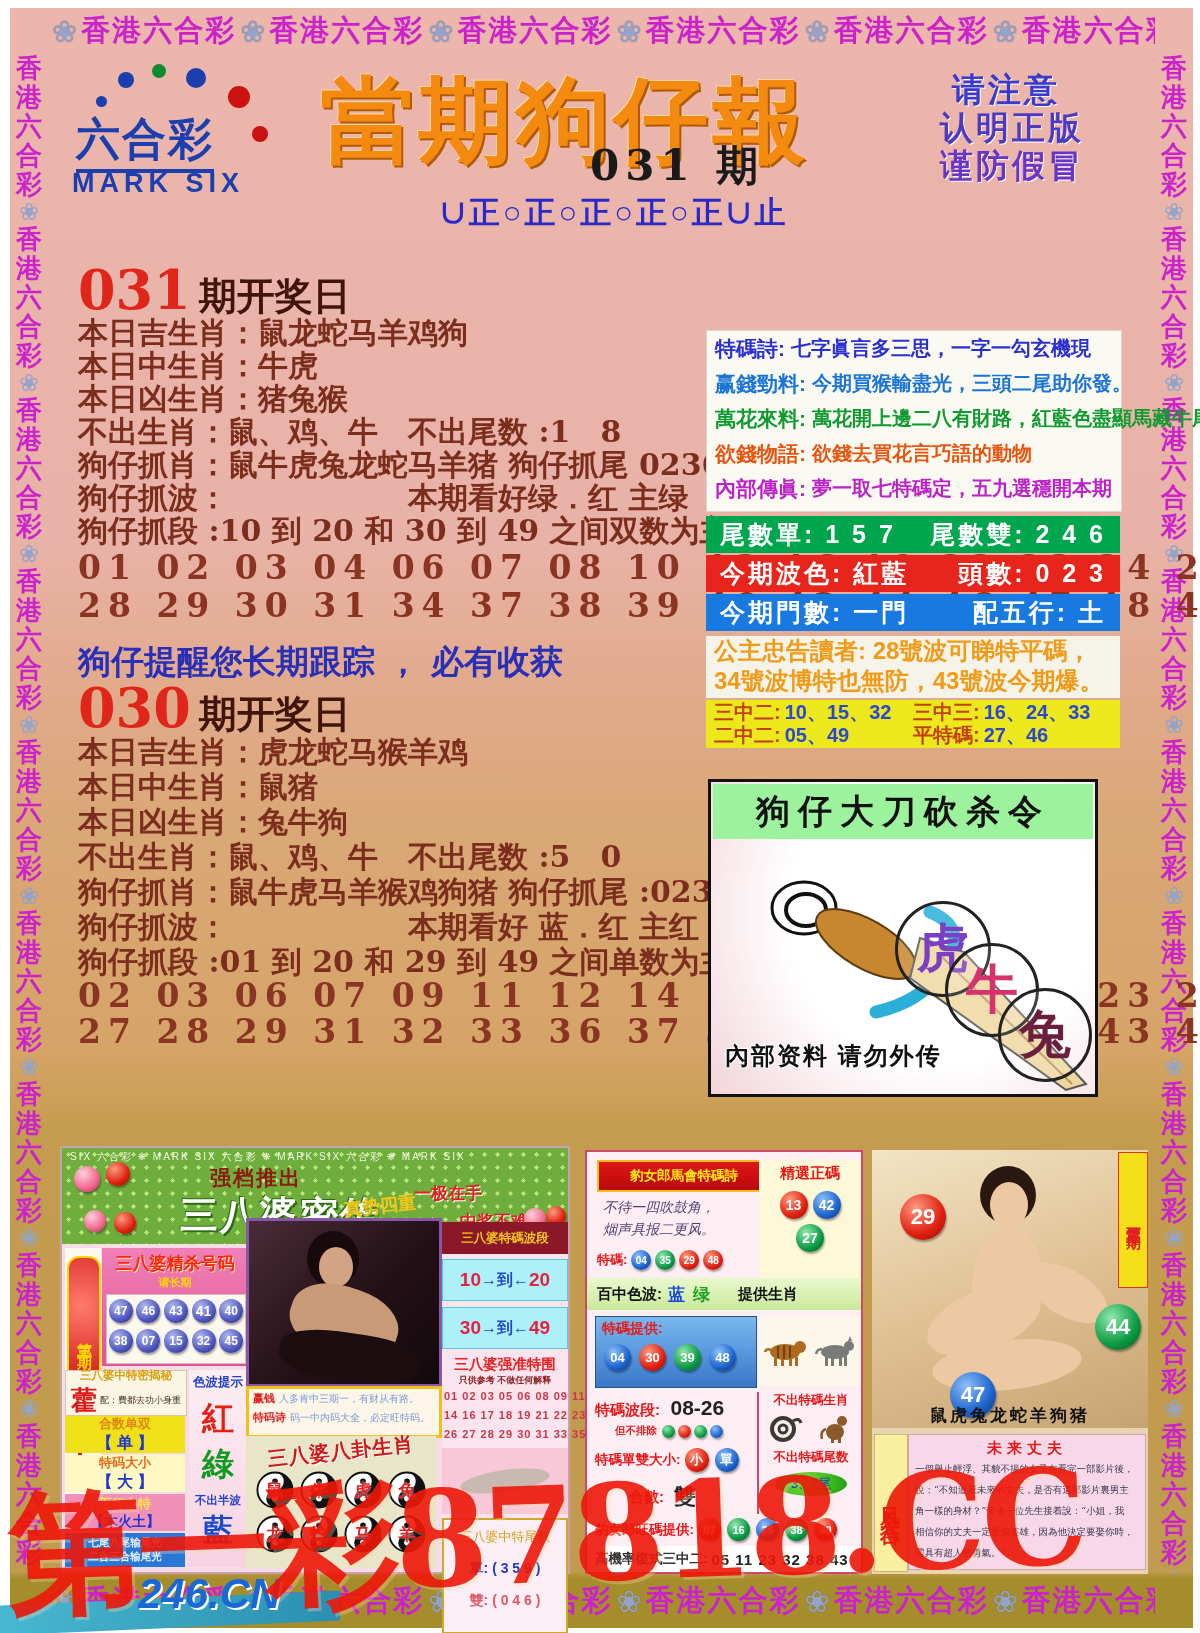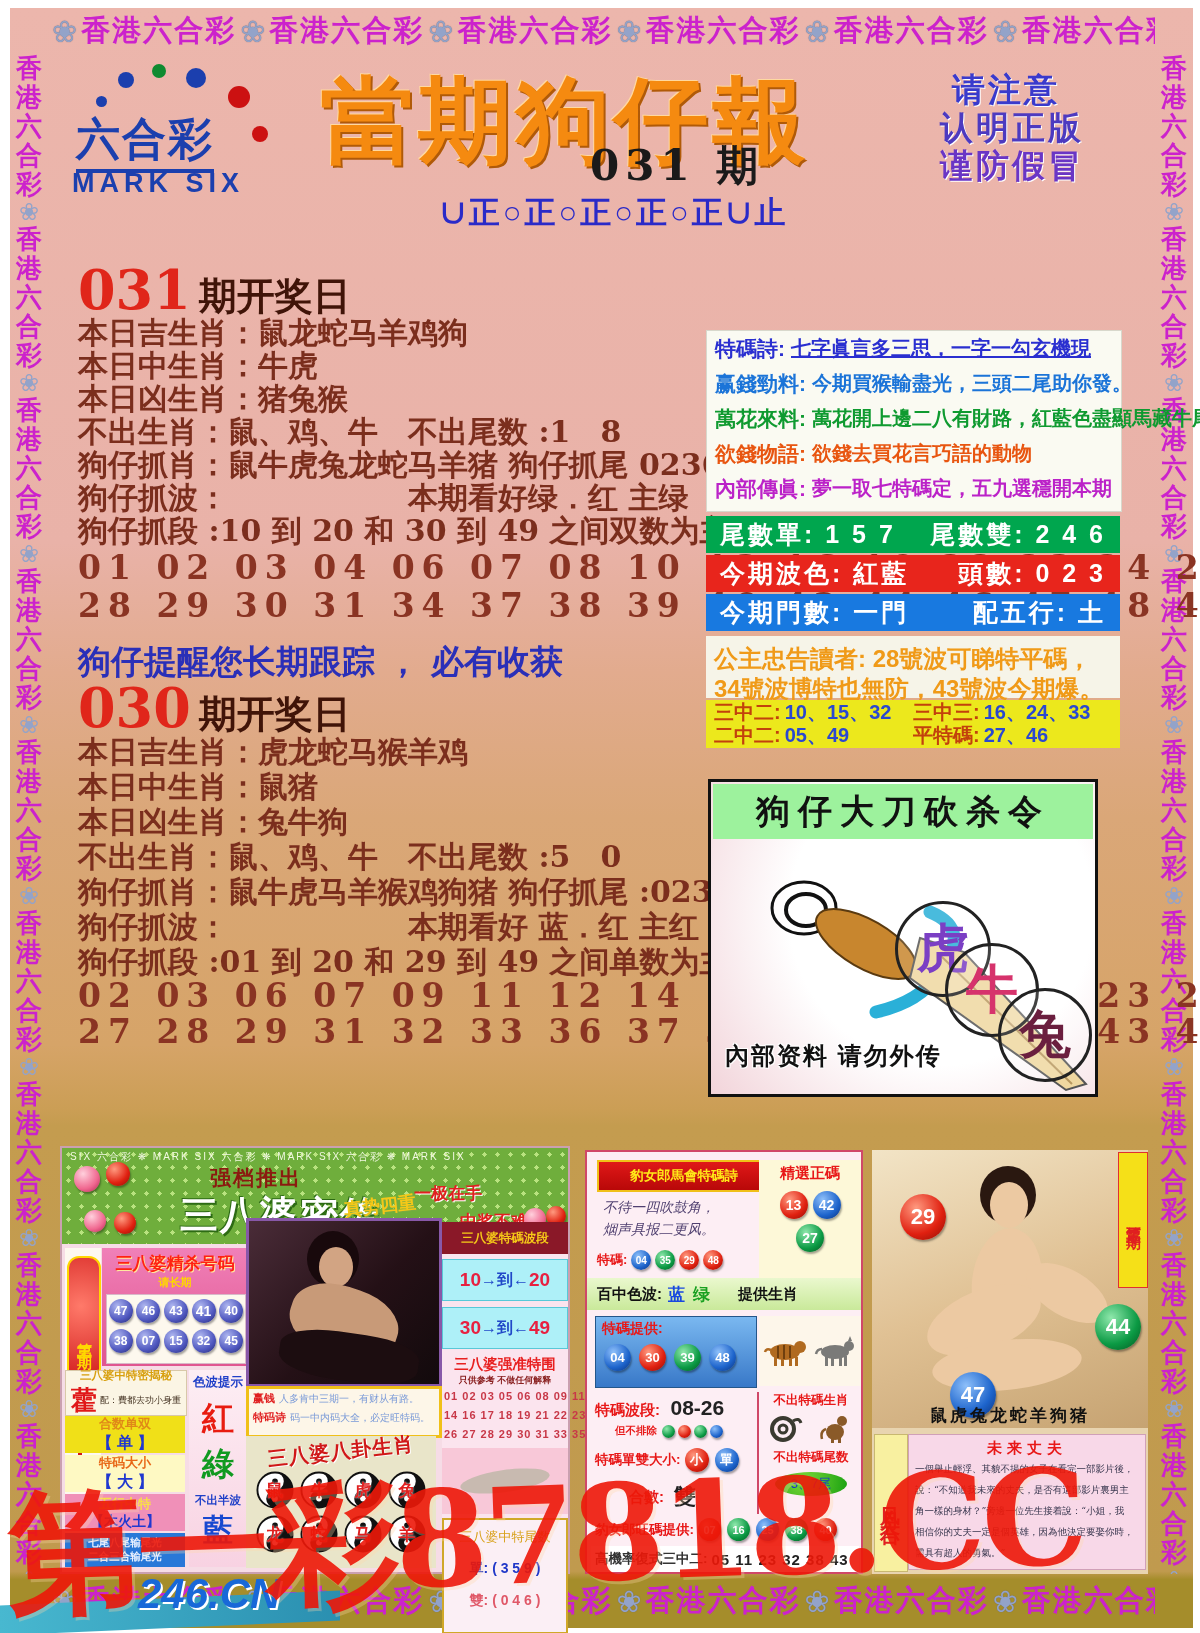--- a/index.html
+++ b/index.html
@@ -346,21 +346,21 @@
       <div class="mline2">狗仔抓肖：鼠牛虎马羊猴鸡狗猪 狗仔抓尾 :023789</div>
       <div class="mline2">狗仔抓波：　　　　　　本期看好 蓝．红 主红</div>
       <div class="mline2">狗仔抓段 :01 到 20 和 29 到 49 之间单数为主</div>
     </div>
   <div class="abs numrow" style="left:78px;top:976px;">02 03 06 07 09 11 12 14 16 18 20 21 22 23 24</div>
   <div class="abs numrow" style="left:78px;top:1012px;">27 28 29 31 32 33 36 37 38 39 40 41 42 43 47</div>
 
   <div class="abs poembox" id="poem-box" style="left:706px;top:330px;width:414px;height:180px;">
       <div class="poemrow">
         <span class="poemlabel" style="color: rgb(42, 47, 208);">特碼詩:</span>
-        <span class="poemtext" style="color: rgb(42, 47, 208); text-decoration: underline;">七字眞言多三思，一字一勾玄機現</span>
+        <span class="poemtext" style="color: rgb(42, 47, 208);">七字眞言多三思，一字一勾玄機現</span>
       </div>
       <div class="poemrow">
         <span class="poemlabel" style="color: rgb(27, 116, 216);">赢錢勁料:</span>
         <span class="poemtext" style="color: rgb(27, 116, 216);">今期買猴輸盡光，三頭二尾助你發。</span>
       </div>
       <div class="poemrow">
         <span class="poemlabel" style="color: rgb(15, 154, 48);">萬花來料:</span>
         <span class="poemtext" style="color: rgb(15, 154, 48);">萬花開上邊二八有財路，紅藍色盡顯馬藏牛尾</span>
       </div>
       <div class="poemrow">
@@ -381,21 +381,21 @@
       <div class="bar" style="background: rgb(232, 37, 28);">
         <span>今期波色: 紅藍</span>
         <span>頭數: 0 2 3</span>
       </div>
       <div class="bar" style="background: rgb(24, 121, 224);">
         <span>今期門數: 一門</span>
         <span>配五行: 土</span>
       </div>
     </div>
 
-  <div class="abs advice" style="left:706px;top:636px;width:414px;height:62px;padding:8px 8px;box-sizing:border-box;">
+  <div class="abs advice" style="left:706px;top:636px;width:414px;height:62px;padding:0 8px;box-sizing:border-box;">
     <div class="adviceline">公主忠告讀者: 28號波可睇特平碼，</div>
     <div class="adviceline">34號波博特也無防，43號波今期爆。</div>
   </div>
 
   <div class="abs ybox" id="yellow-box" style="left:706px;top:700px;width:414px;height:48px;padding:1px 8px;box-sizing:border-box;">
       <div class="yrow">
         <span class="ycell" style="width: 50%;">
           <span class="ylabel">三中二:</span>
           <span class="ynums">10、15、32</span>
         </span>

